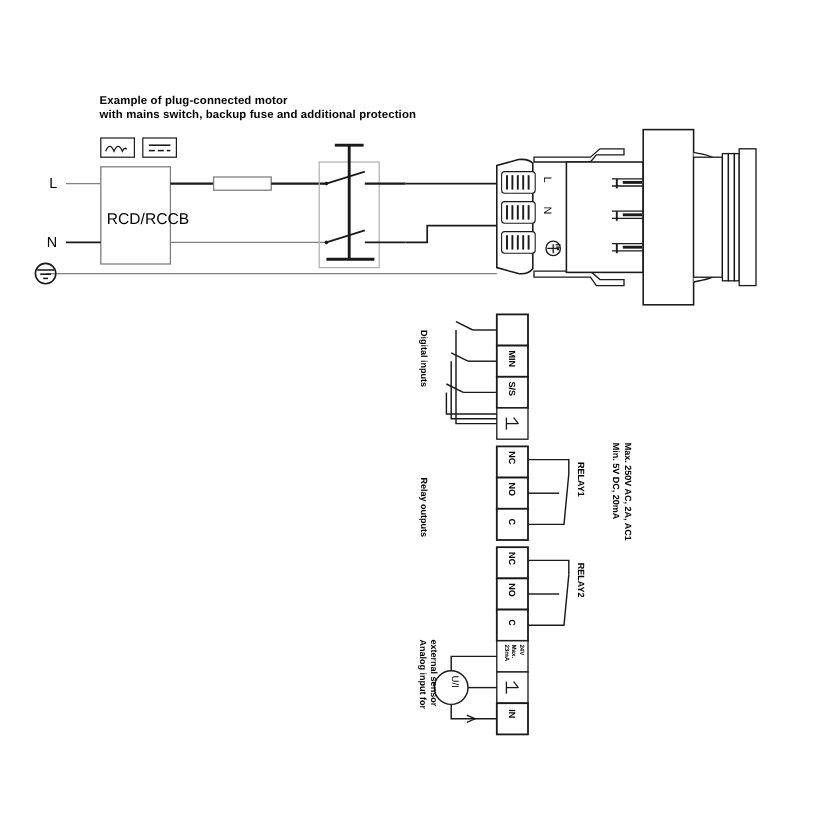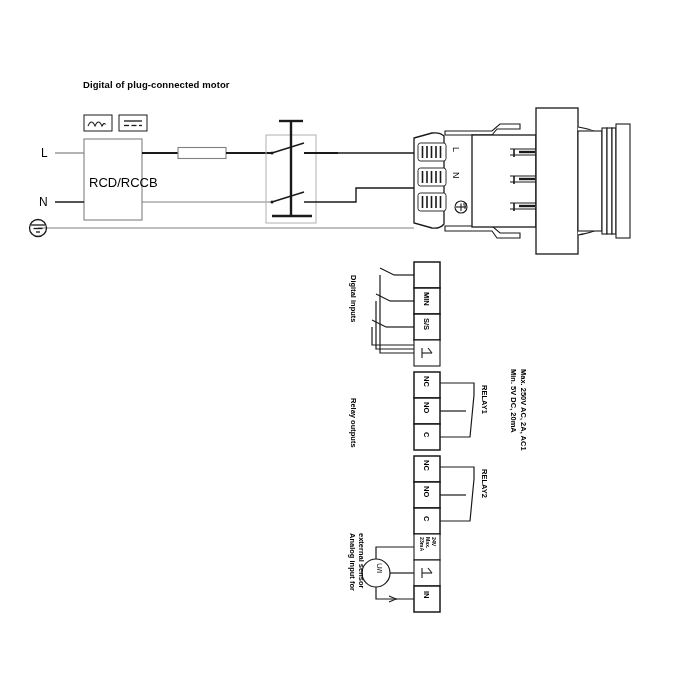--- a/index.html
+++ b/index.html
@@ -12,21 +12,22 @@
   .lbl{font-size:8px;}
   .lbl-xs{font-size:5.2px;line-height:5.6px;}
   .rot90{transform-origin:0 0;transform:rotate(90deg);}
   svg{position:absolute;left:0;top:0;}
 </style>
 </head>
 <body>
 
 <div id="stage">
 
-  <div class="t title" style="left:83px;top:79px;">Digital of plug-connected motor</div>
+  <div class="t title" style="left:83px;top:79px;">Example of plug-connected motor</div>
+  <div class="t title" style="left:83px;top:90px;">with mains switch, backup fuse and additional protection</div>
 
   <svg width="700" height="700" viewBox="0 0 700 700">
 
     <g fill="none" stroke="#1a1a1a" stroke-width="1">
       <rect x="84" y="115" width="28" height="16"></rect>
       <path d="M88 126 q3.5 -8 7 0 q3.5 -8 7 0 q2 -4 3.5 -1.5" stroke-width="1.1"></path>
     </g>
     <g fill="none" stroke="#1a1a1a" stroke-width="1">
       <rect x="119" y="115" width="28" height="16"></rect>
       <line x1="124" y1="121" x2="142" y2="121" stroke-width="1.3"></line>

